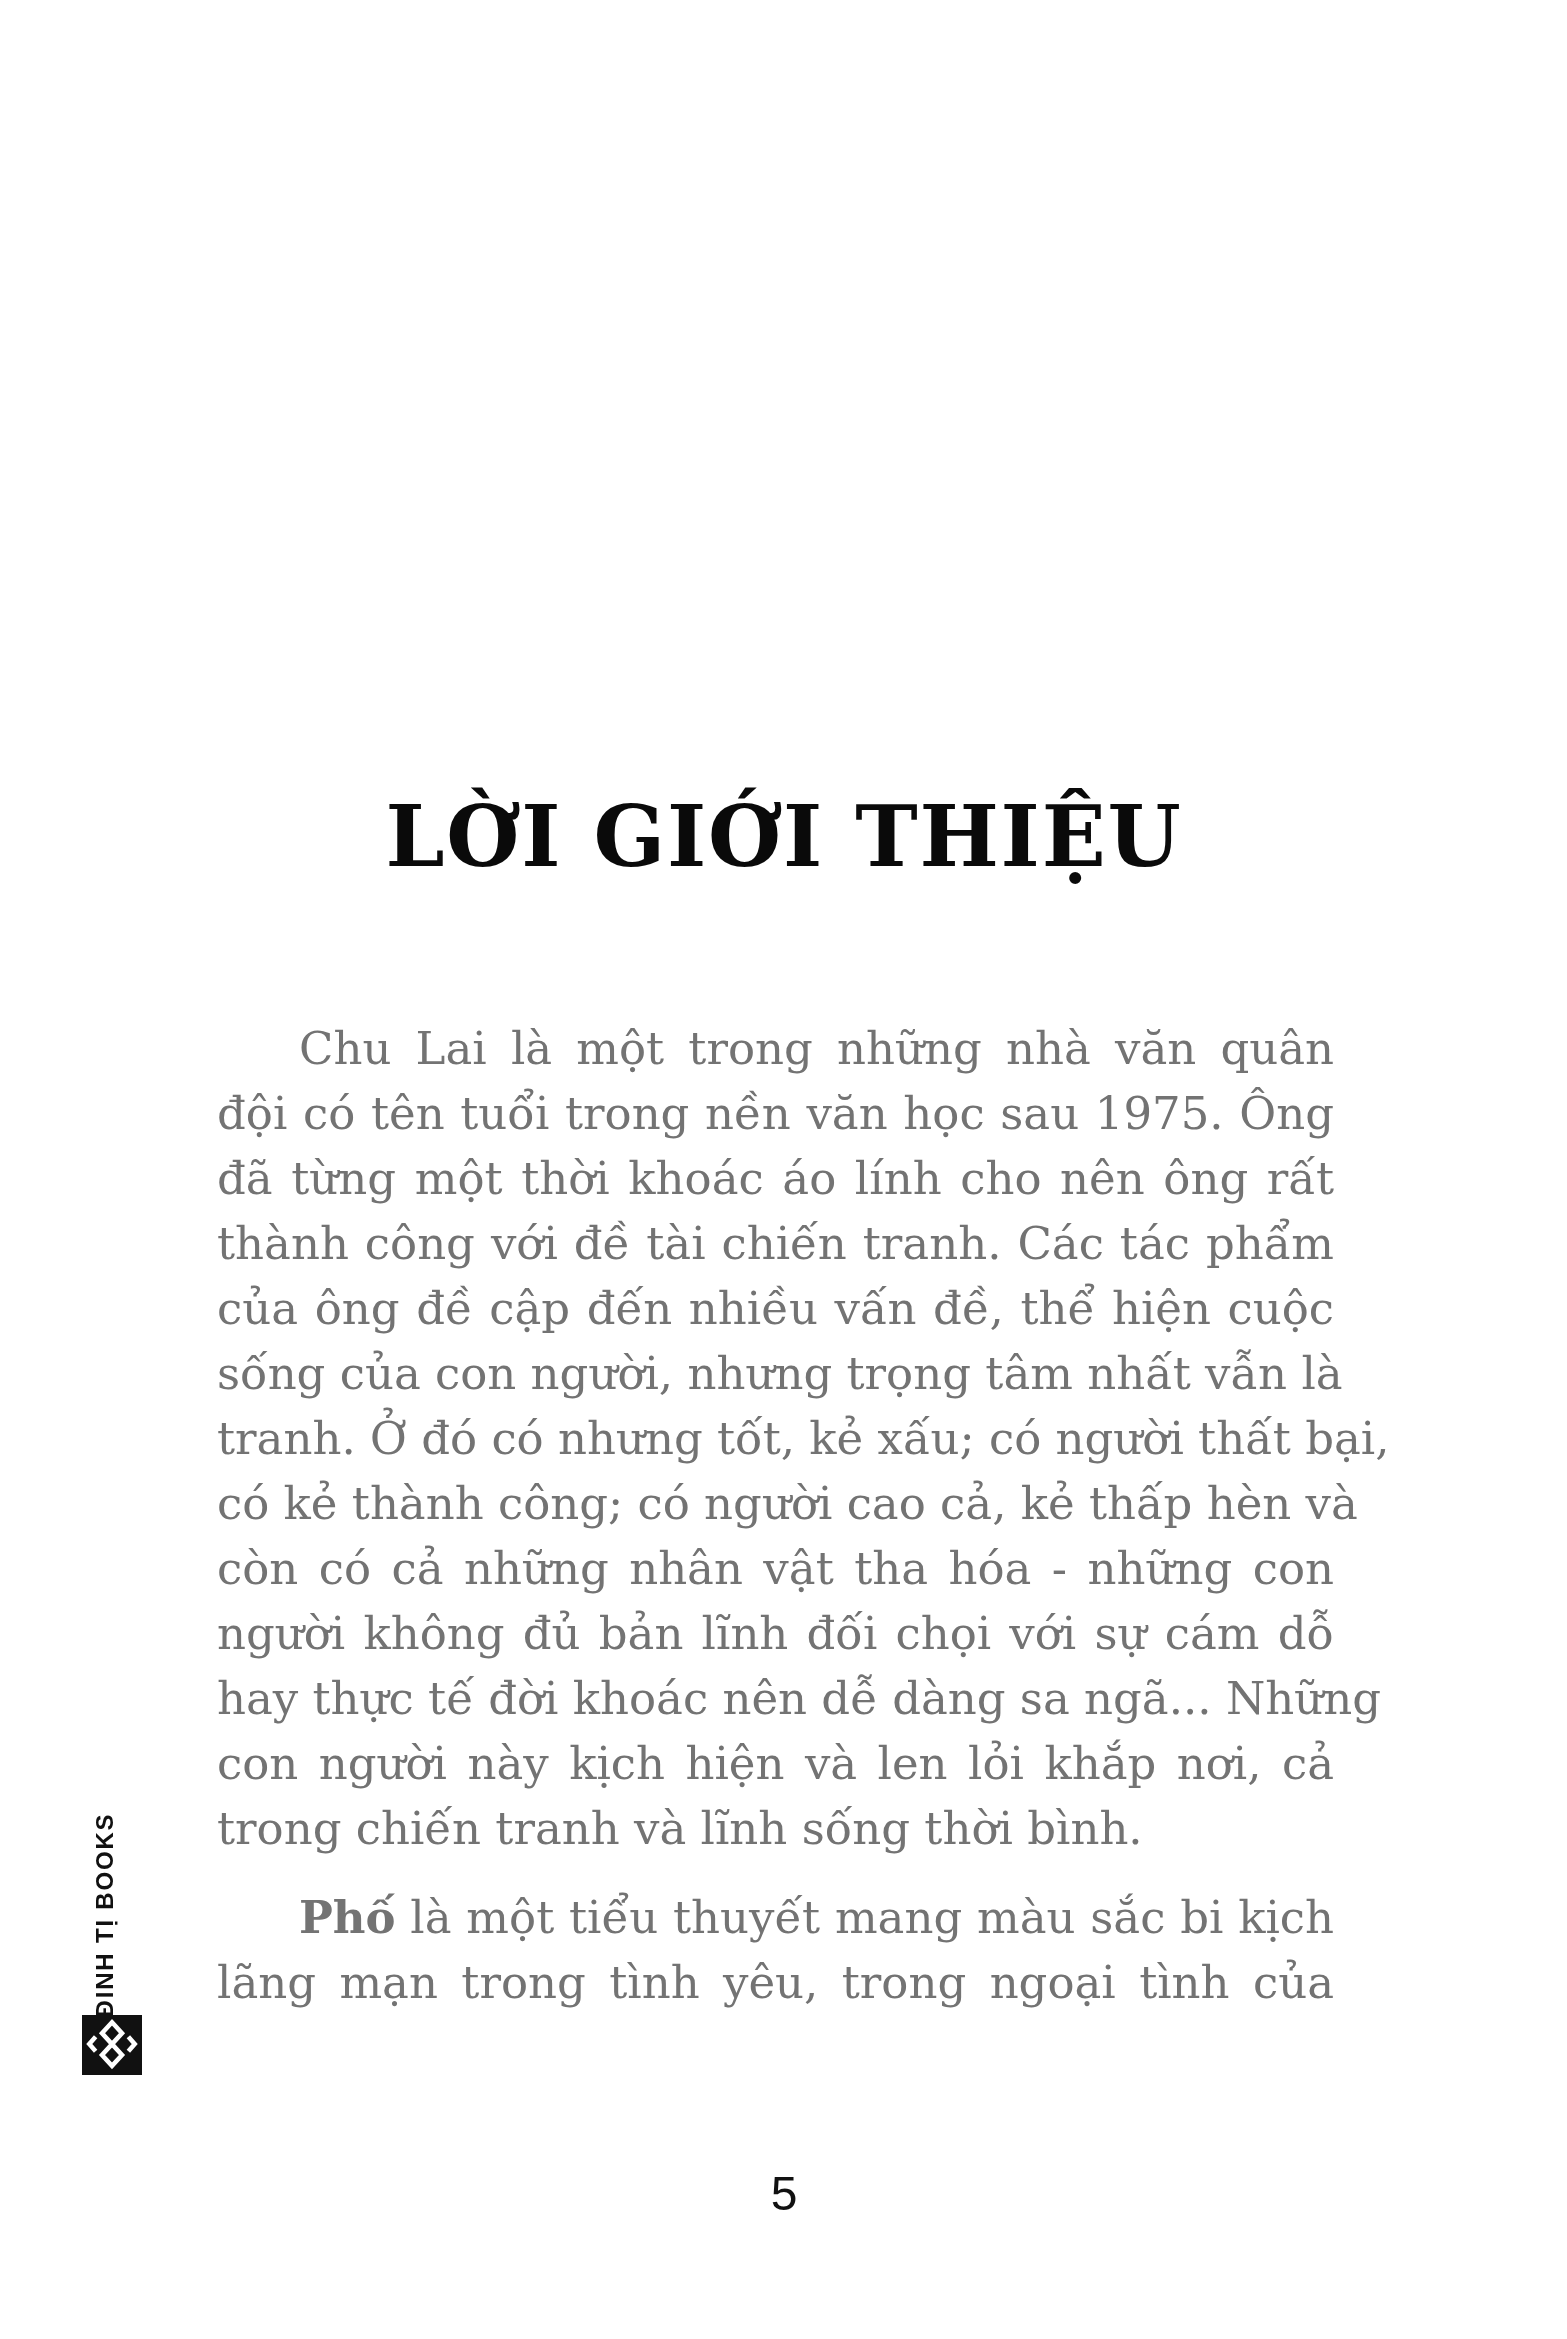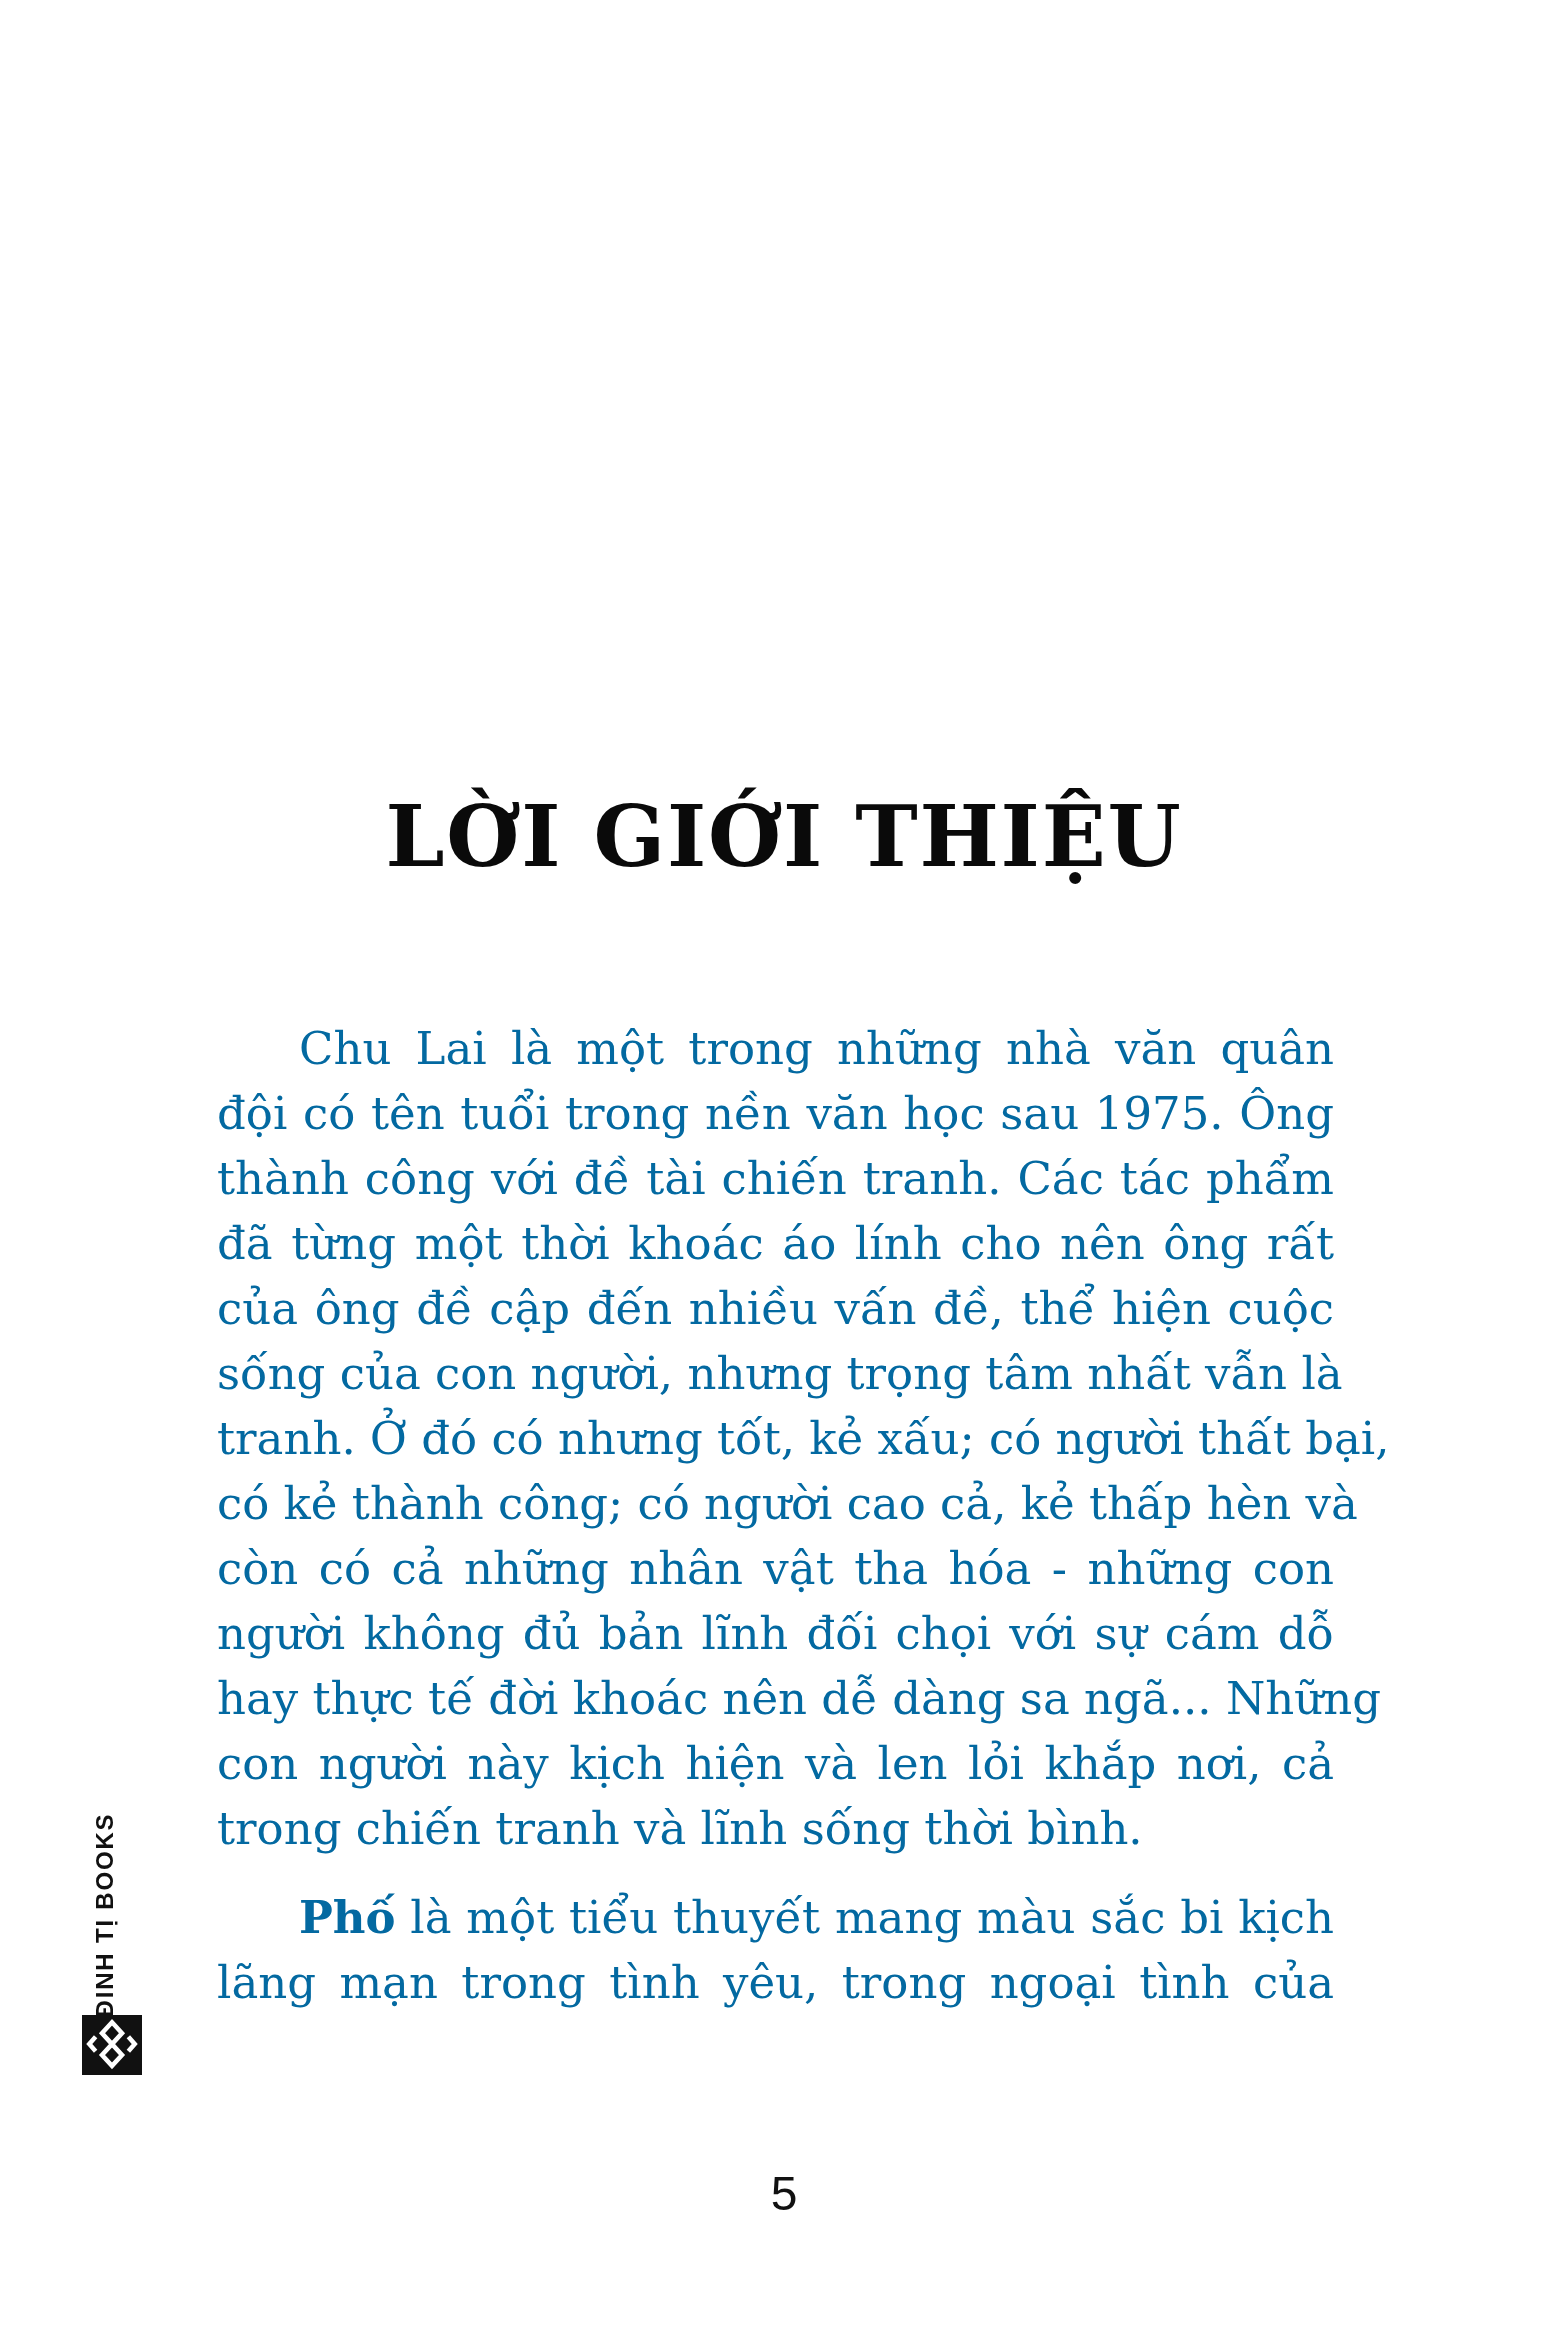--- a/index.html
+++ b/index.html
@@ -8,21 +8,21 @@
   .title {
     position: absolute; left: 0; width: 1568px; top: 731px;
     text-align: center;
     font-family: "DejaVu Serif", "Liberation Serif", serif;
     font-weight: bold; font-size: 84px; letter-spacing: 1.8px;
     color: #0a0a0a;
   }
   .body-text {
     position: absolute; left: 217px; width: 1117px; top: 1016px;
     font-family: "DejaVu Serif", "Liberation Serif", serif;
-    font-size: 45px; line-height: 65px; color: #0369a1;
+    font-size: 45px; line-height: 65px; color: #737373;
   }
   .line { display: block; white-space: nowrap; text-align: justify; text-align-last: justify; height: 65px; }
   .line.last { text-align-last: left; }
   .line.indent { padding-left: 82px; }
   .para-gap { height: 24px; }
   .italic-title { font-weight: bold; }
   .page-number {
     position: absolute; left: 0; width: 1568px; top: 2166px; text-align: center;
     font-family: "Liberation Sans", "DejaVu Sans", sans-serif; font-size: 48px; color: #111;
   }
@@ -43,22 +43,22 @@
 </head>
 <body>
 
 <div class="page">
 
   <h1 class="title">LỜI GIỚI THIỆU</h1>
 
   <div class="body-text">
     <span class="line indent">Chu Lai là một trong những nhà văn quân</span>
     <span class="line">đội có tên tuổi trong nền văn học sau 1975. Ông</span>
+    <span class="line">đã từng một thời khoác áo lính cho nên ông rất</span>
     <span class="line">thành công với đề tài chiến tranh. Các tác phẩm</span>
-    <span class="line">đã từng một thời khoác áo lính cho nên ông rất</span>
     <span class="line">của ông đề cập đến nhiều vấn đề, thể hiện cuộc</span>
     <span class="line">sống của con người, nhưng trọng tâm nhất vẫn là</span>
     <span class="line">tranh. Ở đó có nhưng tốt, kẻ xấu; có người thất bại,</span>
     <span class="line">có kẻ thành công; có người cao cả, kẻ thấp hèn và</span>
     <span class="line">còn có cả những nhân vật tha hóa - những con</span>
     <span class="line">người không đủ bản lĩnh đối chọi với sự cám dỗ</span>
     <span class="line">hay thực tế đời khoác nên dễ dàng sa ngã... Những</span>
     <span class="line">con người này kịch hiện và len lỏi khắp nơi, cả</span>
     <span class="line last">trong chiến tranh và lĩnh sống thời bình.</span>
 

